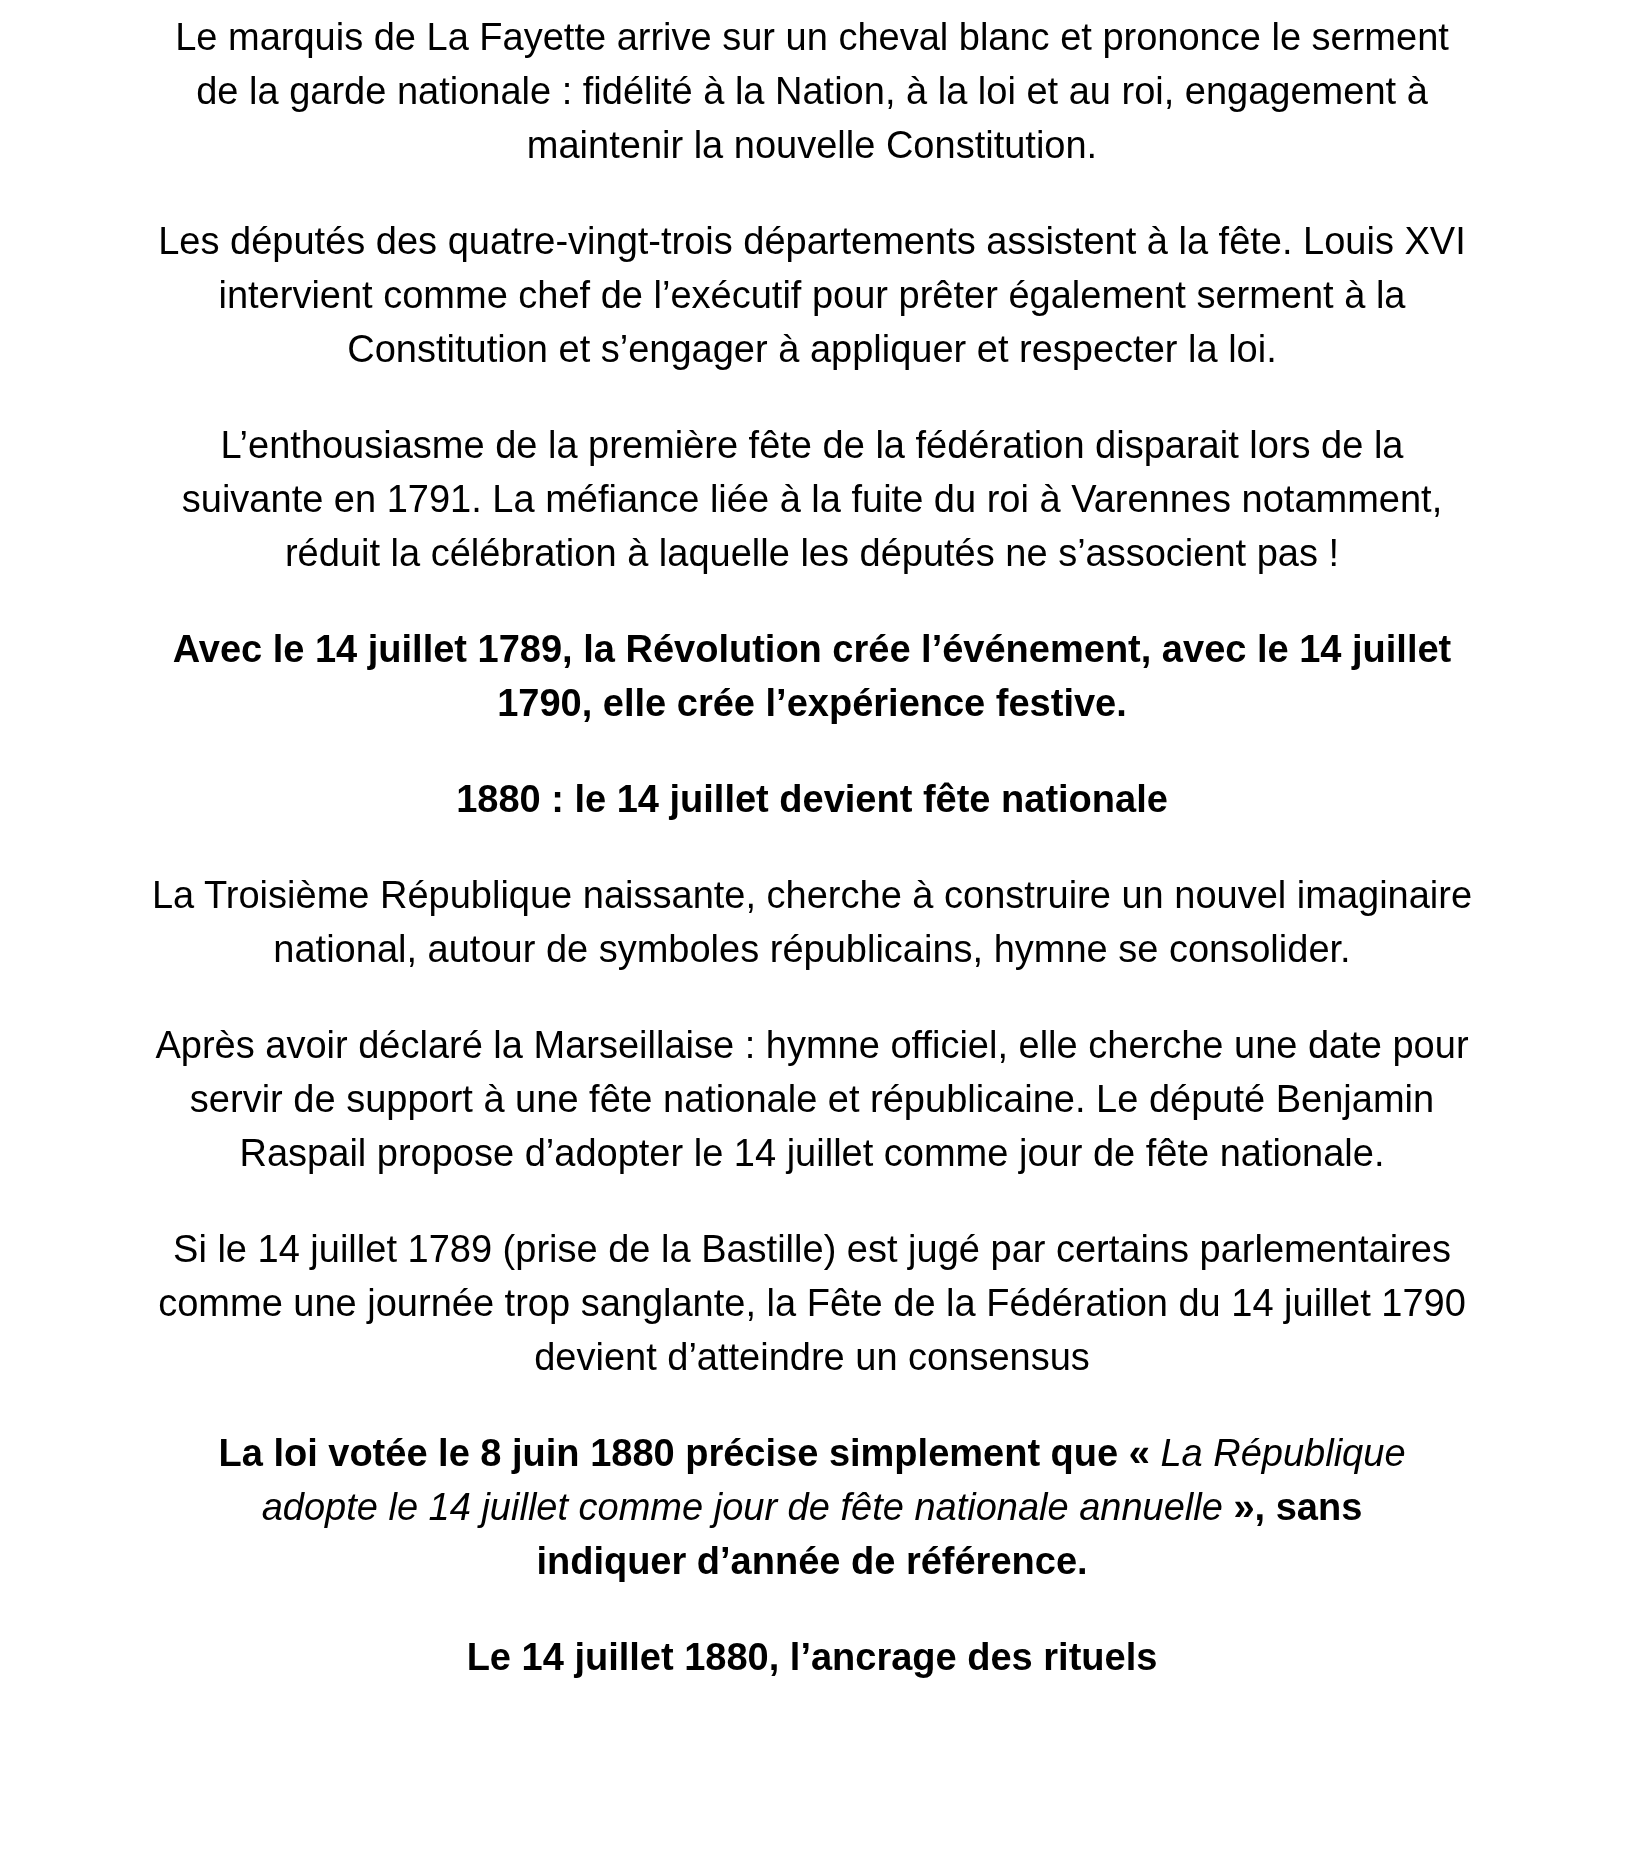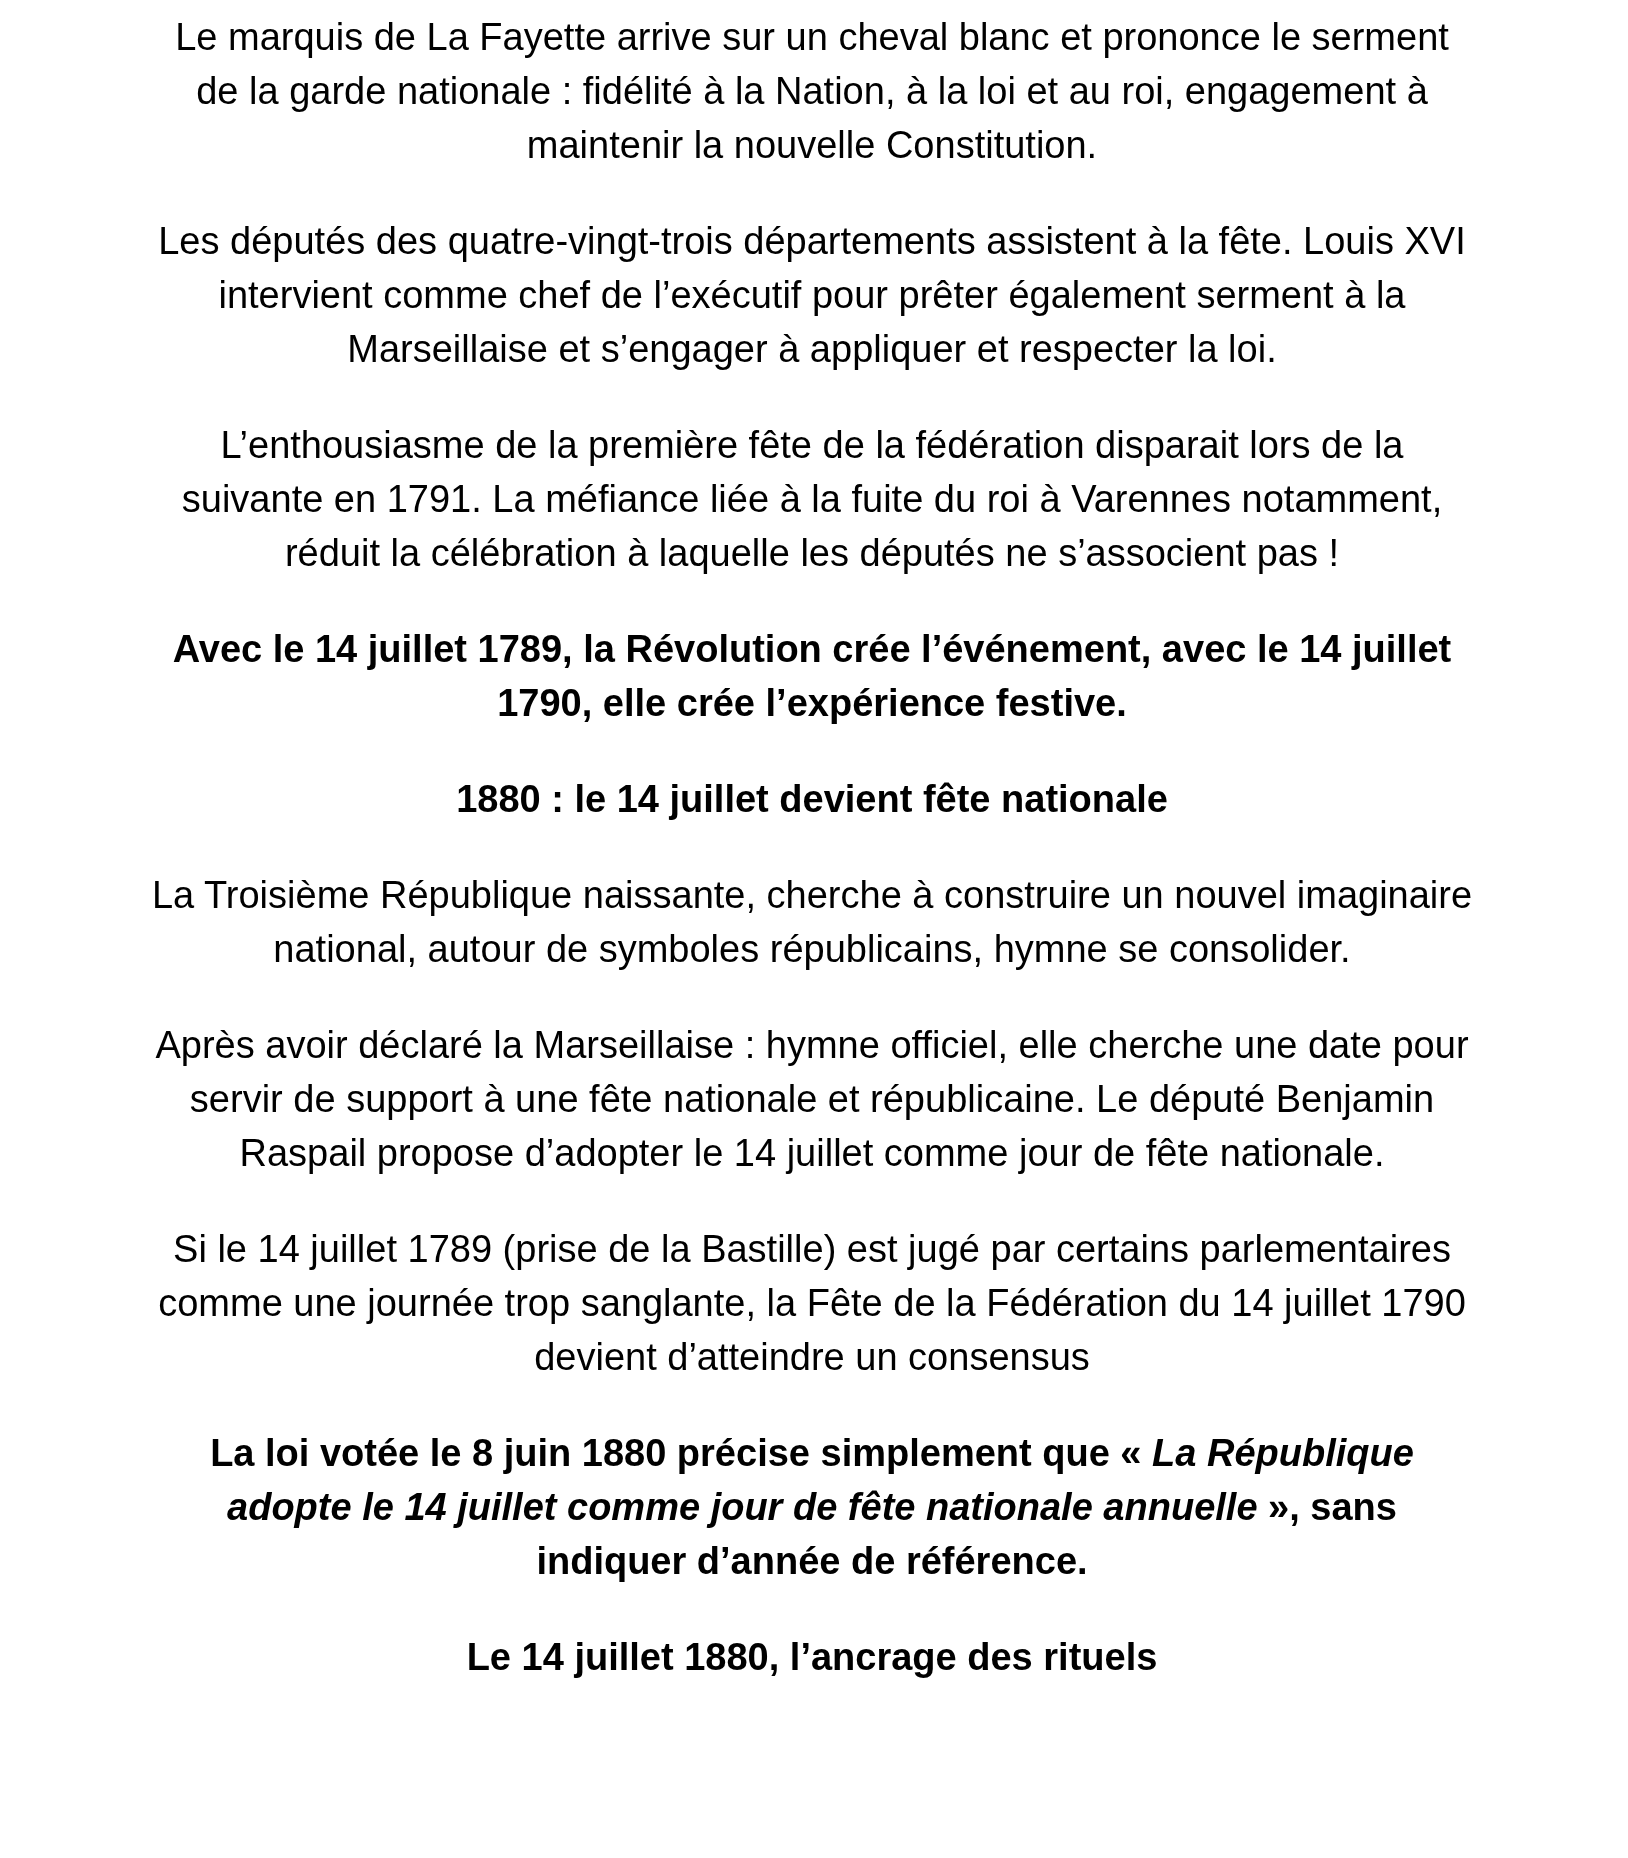--- a/index.html
+++ b/index.html
@@ -13,28 +13,28 @@
     font-family: "Liberation Sans", sans-serif;
     font-size: 38px;
     line-height: 54px;
     padding: 10px 14px 0 10px;
   }
   .doc-body { width: 1604px; }
   p.para { margin: 0 0 42px 0; text-align: center; }
   p.gap-before { margin-top: 36px; }
   .s-r  { font-weight: 400; font-style: normal; }
   .s-b  { font-weight: 700; font-style: normal; }
-  .s-bi { font-weight: 700; font-style: italic; margin-top: 48px; }
+  .s-bi { font-weight: 400; font-style: italic; margin-top: 48px; }
 </style>
 </head>
 <body>
 
 <div class="doc-body">
     <p class="para"><span class="s-r">Le marquis de La Fayette arrive sur un cheval blanc et prononce le serment</span><br><span class="s-r">de la garde nationale : fidélité à la Nation, à la loi et au roi, engagement à</span><br><span class="s-r">maintenir la nouvelle Constitution.</span></p>
-    <p class="para"><span class="s-r">Les députés des quatre-vingt-trois départements assistent à la fête. Louis XVI</span><br><span class="s-r">intervient comme chef de l’exécutif pour prêter également serment à la</span><br><span class="s-r">Marseillaise et s’engager à appliquer et respecter la loi.</span></p>
+    <p class="para"><span class="s-r">Les députés des quatre-vingt-trois départements assistent à la fête. Louis XVI</span><br><span class="s-r">intervient comme chef de l’exécutif pour prêter également serment à la</span><br><span class="s-r">Constitution et s’engager à appliquer et respecter la loi.</span></p>
     <p class="para"><span class="s-r">L’enthousiasme de la première fête de la fédération disparait lors de la</span><br><span class="s-r">suivante en 1791. La méfiance liée à la fuite du roi à Varennes notamment,</span><br><span class="s-r">réduit la célébration à laquelle les députés ne s’associent pas !</span></p>
     <p class="para gap-before"><span class="s-b">Avec le 14 juillet 1789, la Révolution crée l’événement, avec le 14 juillet</span><br><span class="s-b">1790, elle crée l’expérience festive.</span></p>
     <p class="para gap-before"><span class="s-b">1880 : le 14 juillet devient fête nationale</span></p>
     <p class="para"><span class="s-r">La Troisième République naissante, cherche à construire un nouvel imaginaire</span><br><span class="s-r">national, autour de symboles républicains, hymne se consolider.</span></p>
     <p class="para"><span class="s-r">Après avoir déclaré la Marseillaise : hymne officiel, elle cherche une date pour</span><br><span class="s-r">servir de support à une fête nationale et républicaine. Le député Benjamin</span><br><span class="s-r">Raspail propose d’adopter le 14 juillet comme jour de fête nationale.</span></p>
     <p class="para"><span class="s-r">Si le 14 juillet 1789 (prise de la Bastille) est jugé par certains parlementaires</span><br><span class="s-r">comme une journée trop sanglante, la Fête de la Fédération du 14 juillet 1790</span><br><span class="s-r">devient d’atteindre un consensus</span></p>
     <p class="para"><span class="s-b">La loi votée le 8 juin 1880 précise simplement que « </span><span class="s-bi">La République</span><br><span class="s-bi">adopte le 14 juillet comme jour de fête nationale annuelle</span><span class="s-b"> », sans</span><br><span class="s-b">indiquer d’année de référence.</span></p>
     <p class="para gap-before"><span class="s-b">Le 14 juillet 1880, l’ancrage des rituels</span></p>
   </div>
 

